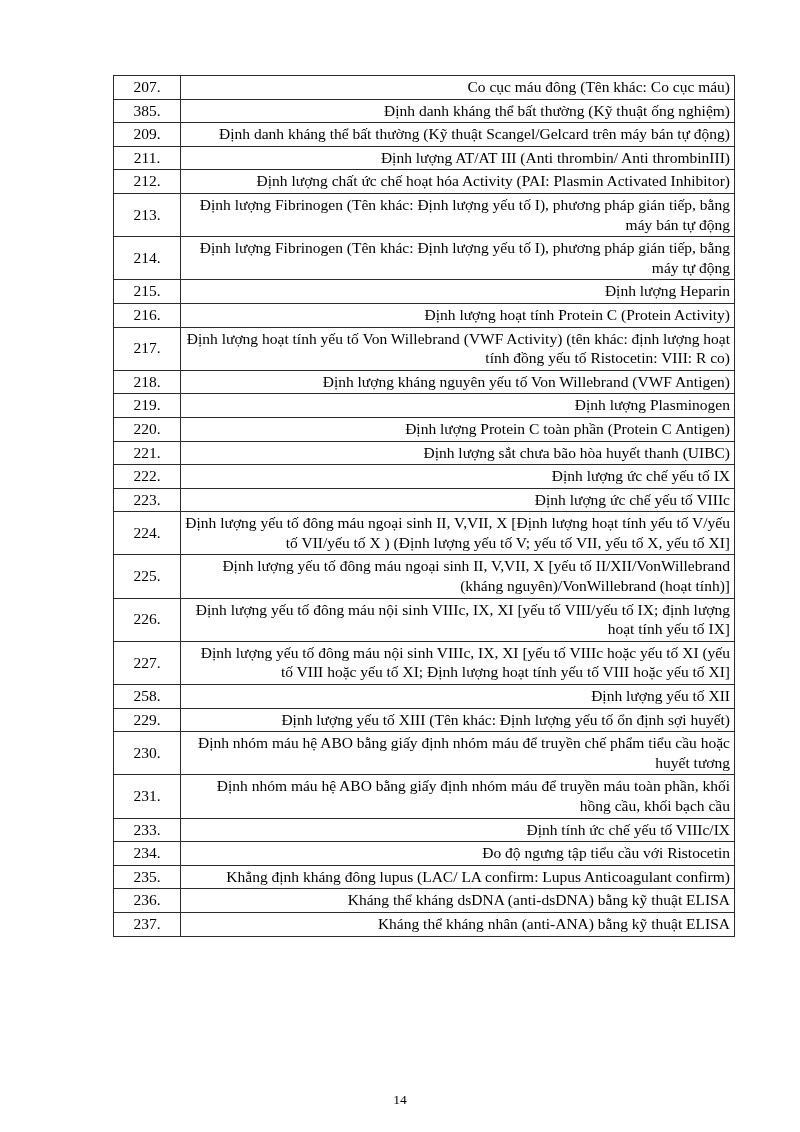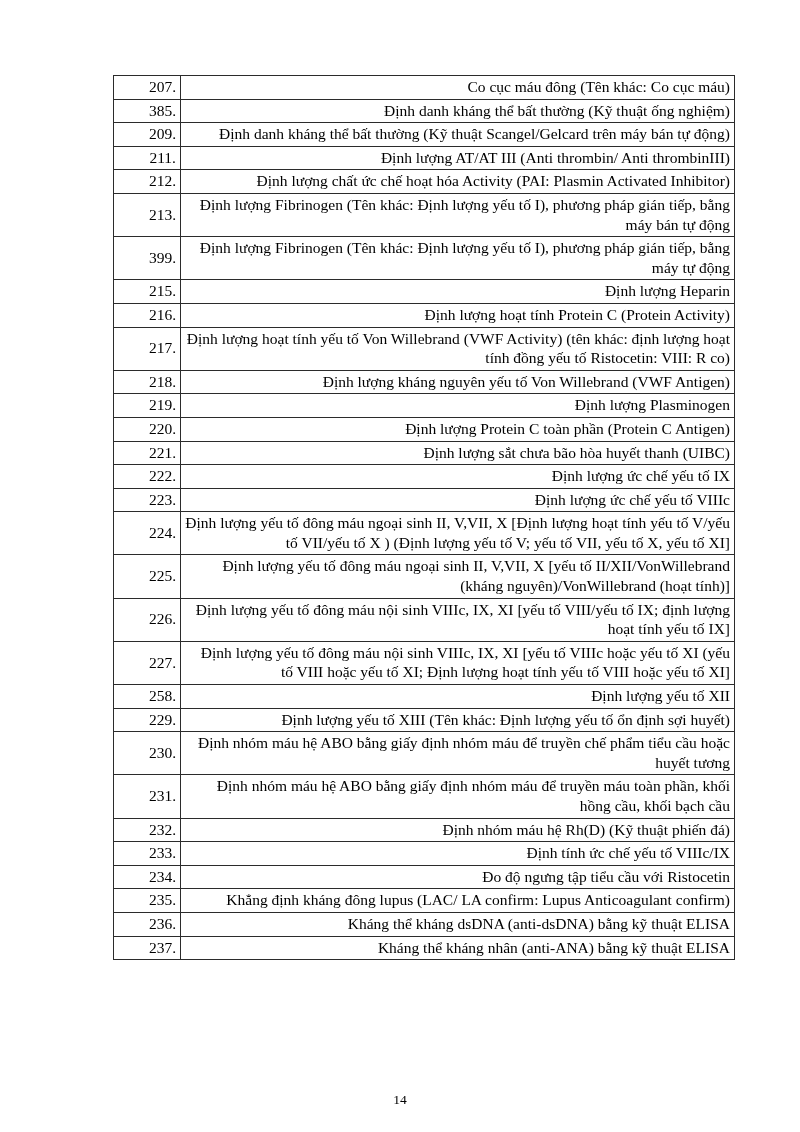--- a/index.html
+++ b/index.html
@@ -27,21 +27,21 @@
   table.proc-table td {
     border: 1px solid #2b2b2b;
     font-size: 15.5px;
     line-height: 19.6px;
     padding: 1px 4px 2px 4px;
     vertical-align: middle;
     word-wrap: break-word;
   }
   td.cell-num {
     width: 58px;
-    text-align: right;
+    text-align: center;
     padding-right: 8px;
   }
   td.cell-desc {
     text-align: right;
     padding-left: 5px;
     padding-right: 6px;
   }
   .page-footer {
     position: absolute;
     left: 0;
@@ -84,21 +84,21 @@
       <td class="cell-num">212.</td>
       <td class="cell-desc">Định lượng chất ức chế hoạt hóa Activity (PAI: Plasmin Activated Inhibitor)</td>
     </tr>
 
     <tr>
       <td class="cell-num">213.</td>
       <td class="cell-desc">Định lượng Fibrinogen (Tên khác: Định lượng yếu tố I), phương pháp gián tiếp, bằng máy bán tự động</td>
     </tr>
 
     <tr>
-      <td class="cell-num">399.</td>
+      <td class="cell-num">214.</td>
       <td class="cell-desc">Định lượng Fibrinogen (Tên khác: Định lượng yếu tố I), phương pháp gián tiếp, bằng máy tự động</td>
     </tr>
 
     <tr>
       <td class="cell-num">215.</td>
       <td class="cell-desc">Định lượng Heparin</td>
     </tr>
 
     <tr>
       <td class="cell-num">216.</td>
@@ -173,24 +173,20 @@
     <tr>
       <td class="cell-num">230.</td>
       <td class="cell-desc">Định nhóm máu hệ ABO bằng giấy định nhóm máu để truyền chế phẩm tiểu cầu hoặc huyết tương</td>
     </tr>
 
     <tr>
       <td class="cell-num">231.</td>
       <td class="cell-desc">Định nhóm máu hệ ABO bằng giấy định nhóm máu để truyền máu toàn phần, khối hồng cầu, khối bạch cầu</td>
     </tr>
 
-    <tr>
-      <td class="cell-num">232.</td>
-      <td class="cell-desc">Định nhóm máu hệ Rh(D) (Kỹ thuật phiến đá)</td>
-    </tr>
 
     <tr>
       <td class="cell-num">233.</td>
       <td class="cell-desc">Định tính ức chế yếu tố VIIIc/IX</td>
     </tr>
 
     <tr>
       <td class="cell-num">234.</td>
       <td class="cell-desc">Đo độ ngưng tập tiểu cầu với Ristocetin</td>
     </tr>

